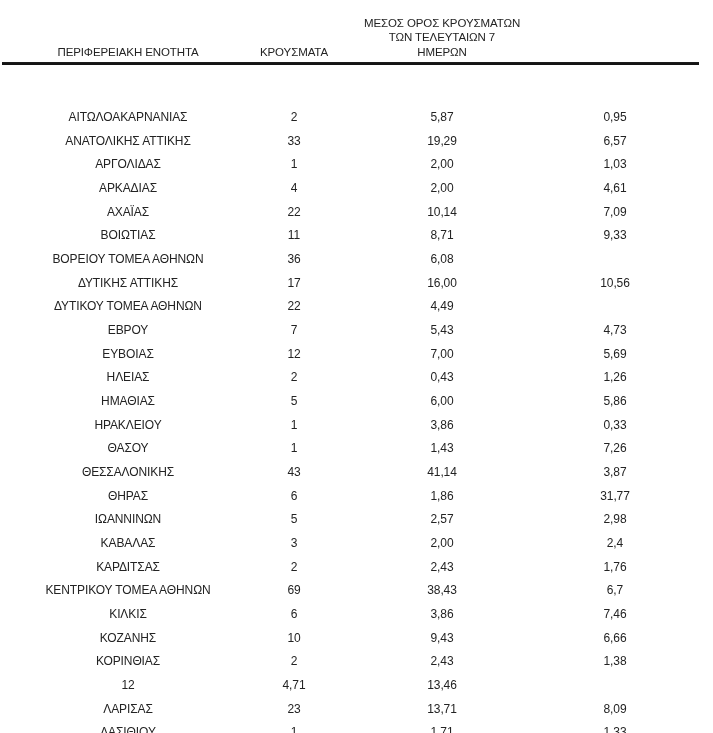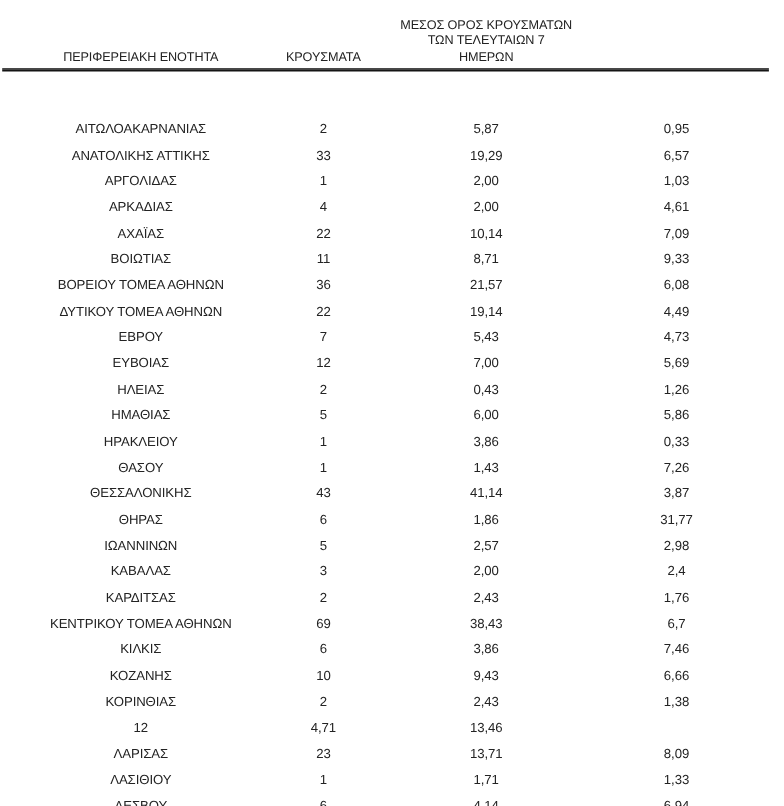--- a/index.html
+++ b/index.html
@@ -111,27 +111,31 @@
         </div>
         <div class="trow">
           <div class="cell">ΒΟΙΩΤΙΑΣ</div>
           <div class="cell">11</div>
           <div class="cell">8,71</div>
           <div class="cell">9,33</div>
         </div>
         <div class="trow">
           <div class="cell">ΒΟΡΕΙΟΥ ΤΟΜΕΑ ΑΘΗΝΩΝ</div>
           <div class="cell">36</div>
-          <div class="cell">21,57</div>
           <div class="cell">6,08</div>
+        </div>
+        <div class="trow">
+          <div class="cell">ΔΥΤΙΚΗΣ ΑΤΤΙΚΗΣ</div>
+          <div class="cell">17</div>
+          <div class="cell">16,00</div>
+          <div class="cell">10,56</div>
         </div>
         <div class="trow">
           <div class="cell">ΔΥΤΙΚΟΥ ΤΟΜΕΑ ΑΘΗΝΩΝ</div>
           <div class="cell">22</div>
-          <div class="cell">19,14</div>
           <div class="cell">4,49</div>
         </div>
         <div class="trow">
           <div class="cell">ΕΒΡΟΥ</div>
           <div class="cell">7</div>
           <div class="cell">5,43</div>
           <div class="cell">4,73</div>
         </div>
         <div class="trow">
           <div class="cell">ΕΥΒΟΙΑΣ</div>

